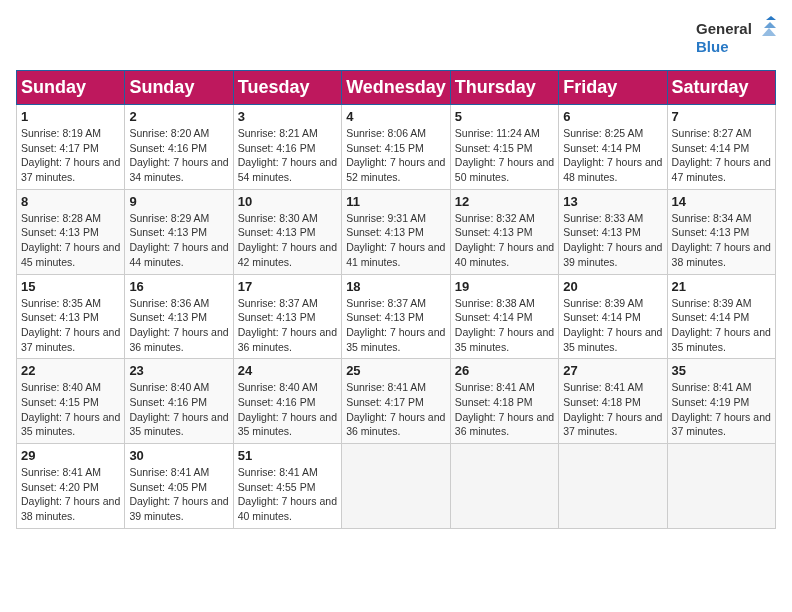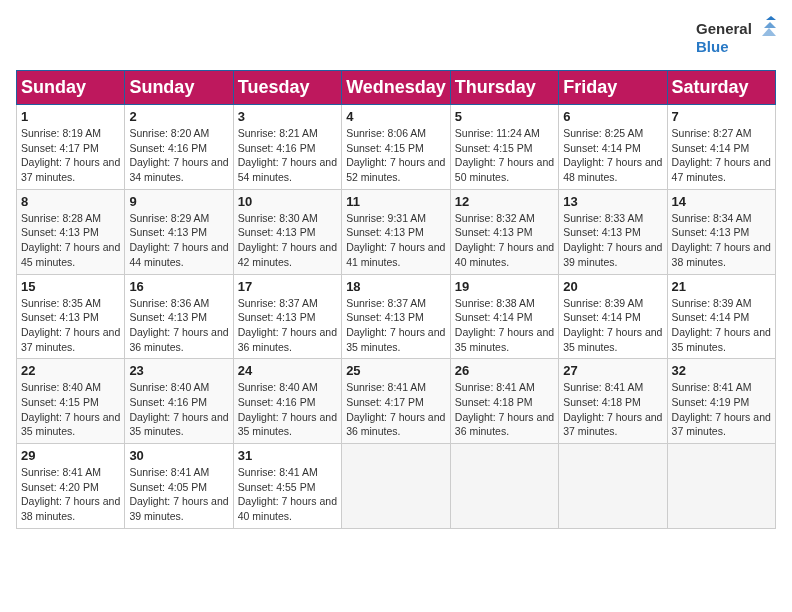--- a/index.html
+++ b/index.html
@@ -326,21 +326,21 @@
       </td>
         <td>
         <span class="day-num">27</span>
         <div class="day-info">
           <span>Sunrise: 8:41 AM</span><br>
           <span>Sunset: 4:18 PM</span><br>
           <span>Daylight: 7 hours and 37 minutes.</span>
         </div>
       </td>
         <td>
-        <span class="day-num">32</span>
+        <span class="day-num">35</span>
         <div class="day-info">
           <span>Sunrise: 8:41 AM</span><br>
           <span>Sunset: 4:19 PM</span><br>
           <span>Daylight: 7 hours and 37 minutes.</span>
         </div>
       </td>
       </tr>
       <tr>
         <td>
         <span class="day-num">29</span>
@@ -352,21 +352,21 @@
       </td>
         <td>
         <span class="day-num">30</span>
         <div class="day-info">
           <span>Sunrise: 8:41 AM</span><br>
           <span>Sunset: 4:05 PM</span><br>
           <span>Daylight: 7 hours and 39 minutes.</span>
         </div>
       </td>
         <td>
-        <span class="day-num">31</span>
+        <span class="day-num">51</span>
         <div class="day-info">
           <span>Sunrise: 8:41 AM</span><br>
           <span>Sunset: 4:55 PM</span><br>
           <span>Daylight: 7 hours and 40 minutes.</span>
         </div>
       </td>
         <td class="empty"></td>
         <td class="empty"></td>
         <td class="empty"></td>
         <td class="empty"></td>

